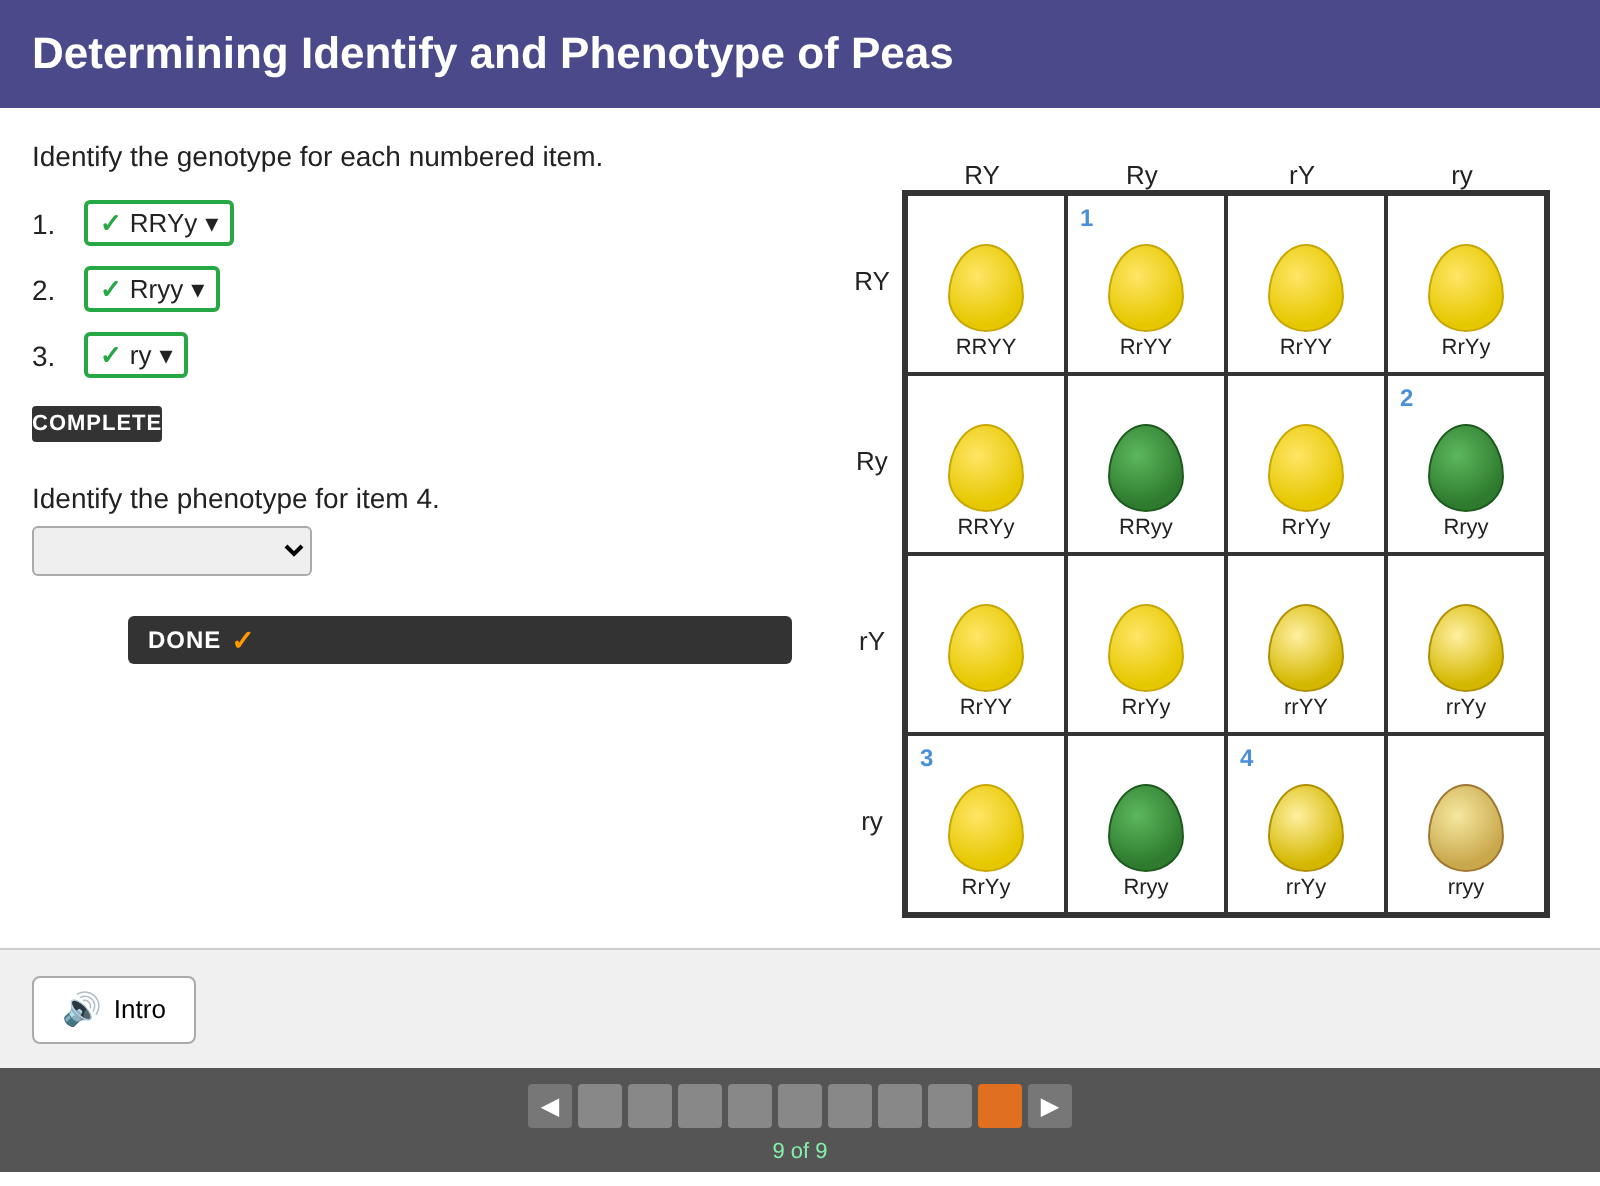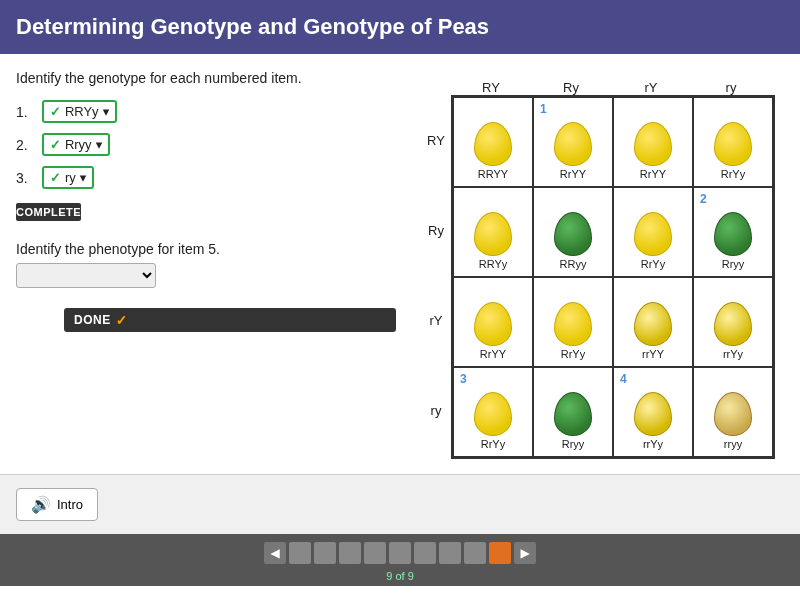--- a/index.html
+++ b/index.html
@@ -306,21 +306,21 @@
       color: #86efac;
       font-size: 11px;
       margin-top: 2px;
       text-align: center;
     }
   </style>
 </head>
 <body>
 
 <div id="header">
-  <span>Determining Genotype and Genotype of Peas</span>
+  <span>Determining Identify and Phenotype of Peas</span>
 </div>
 
 <div id="main">
 
   <div id="left-panel">
     <div id="instruction">Identify the genotype for each numbered item.</div>
 
     <div class="answer-row">
       <span class="answer-label">1.</span>
       <div class="answer-select-correct">
@@ -346,21 +346,21 @@
         <span>ry</span>
         <span>▾</span>
       </div>
     </div>
 
     <div>
       <span class="complete-badge">COMPLETE</span>
     </div>
 
     <div id="phenotype-section">
-      <div id="phenotype-instruction">Identify the phenotype for item 5.</div>
+      <div id="phenotype-instruction">Identify the phenotype for item 4.</div>
       <select id="phenotype-select">
         <option value=""></option>
         <option value="round yellow">round yellow</option>
         <option value="round green">round green</option>
         <option value="wrinkled yellow">wrinkled yellow</option>
         <option value="wrinkled green">wrinkled green</option>
       </select>
     </div>
 
     <button class="done-btn">

